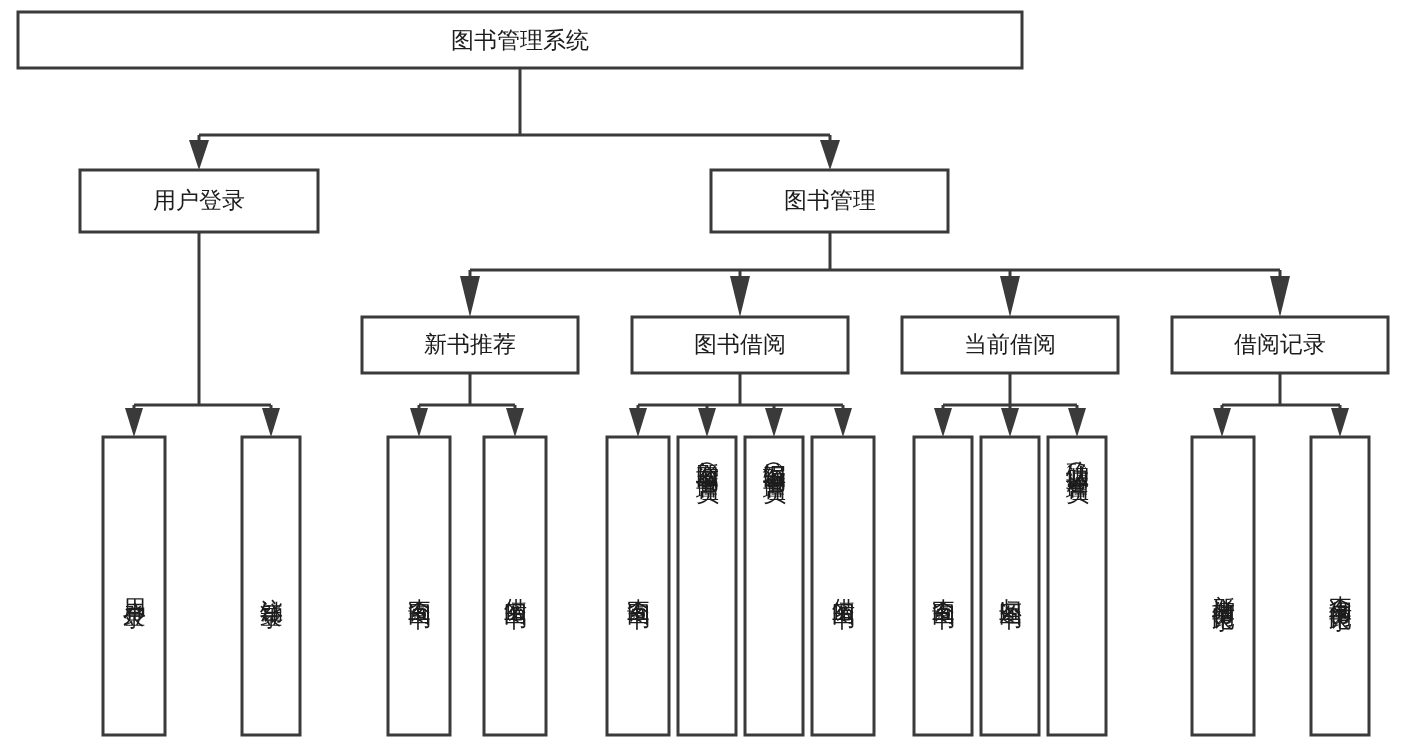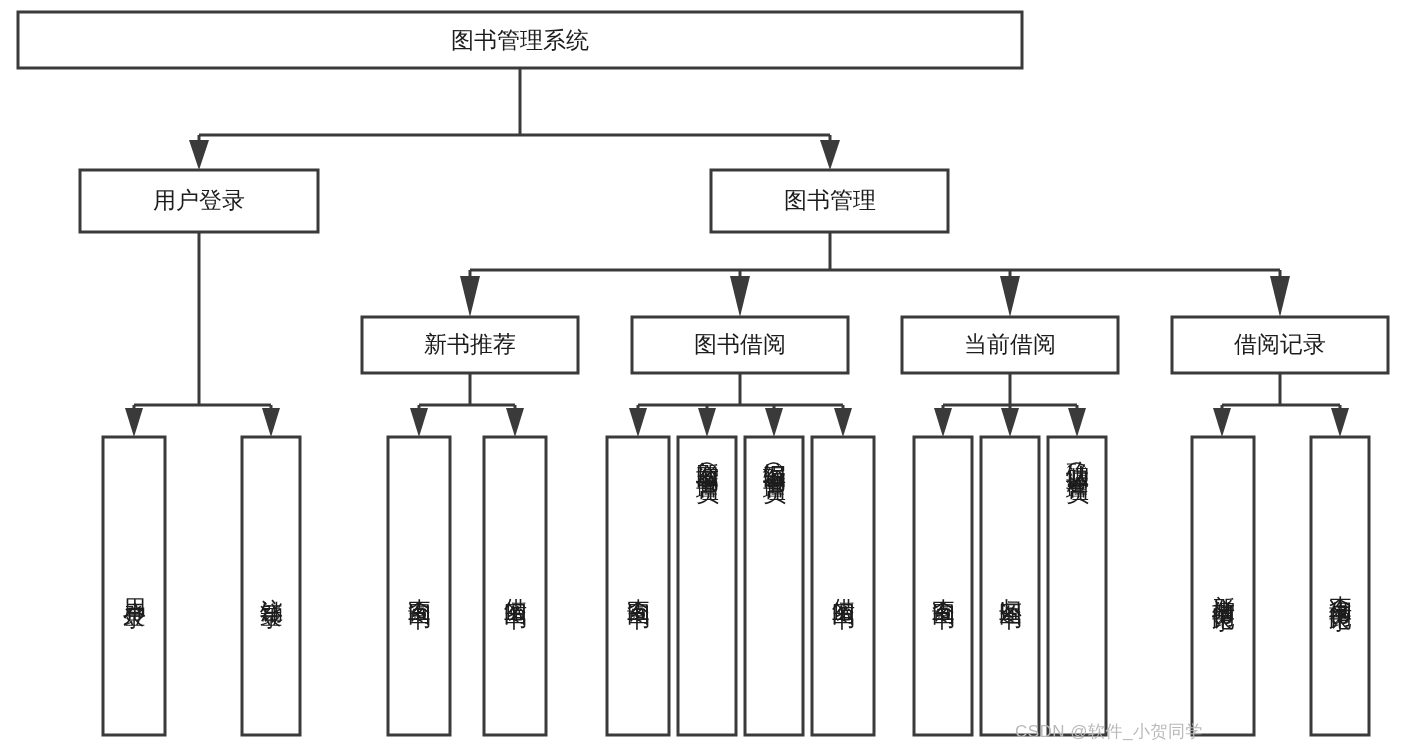--- a/index.html
+++ b/index.html
@@ -253,15 +253,14 @@
   </div>
 
   <div class="vlabel-wrap" style="left:1192px; top:437px; width:62px; height:298px;">
     <span class="vlabel">新增借阅记录</span>
   </div>
 
   <div class="vlabel-wrap" style="left:1311px; top:437px; width:58px; height:298px;">
     <span class="vlabel">查询借阅记录</span>
   </div>
 
-  <div class="watermark">CSDN @软件_小贺同学</div>
 
 </div>
 
 </body></html>

